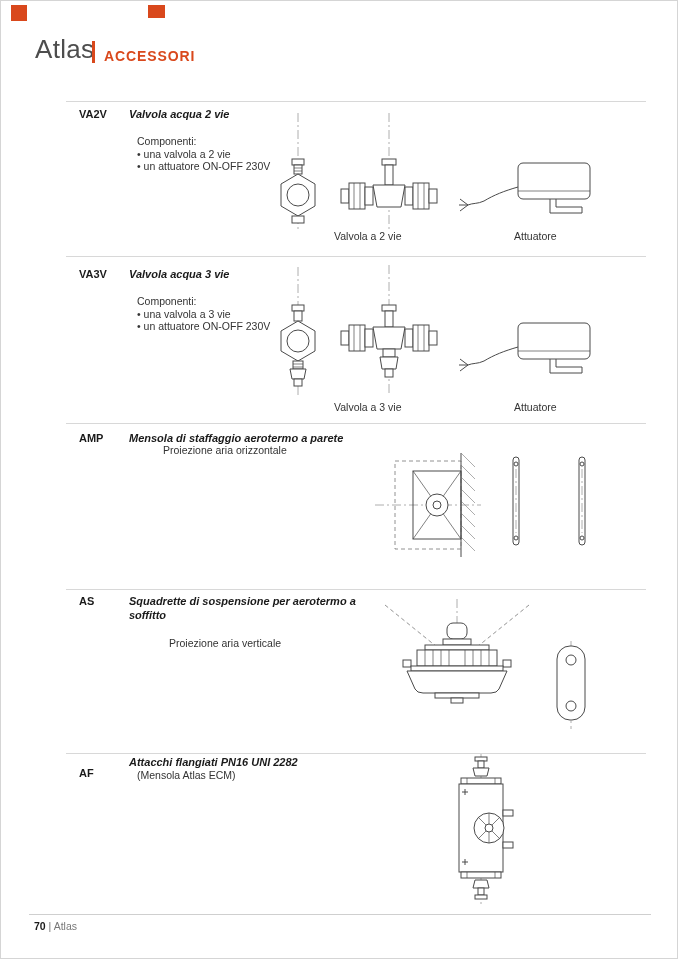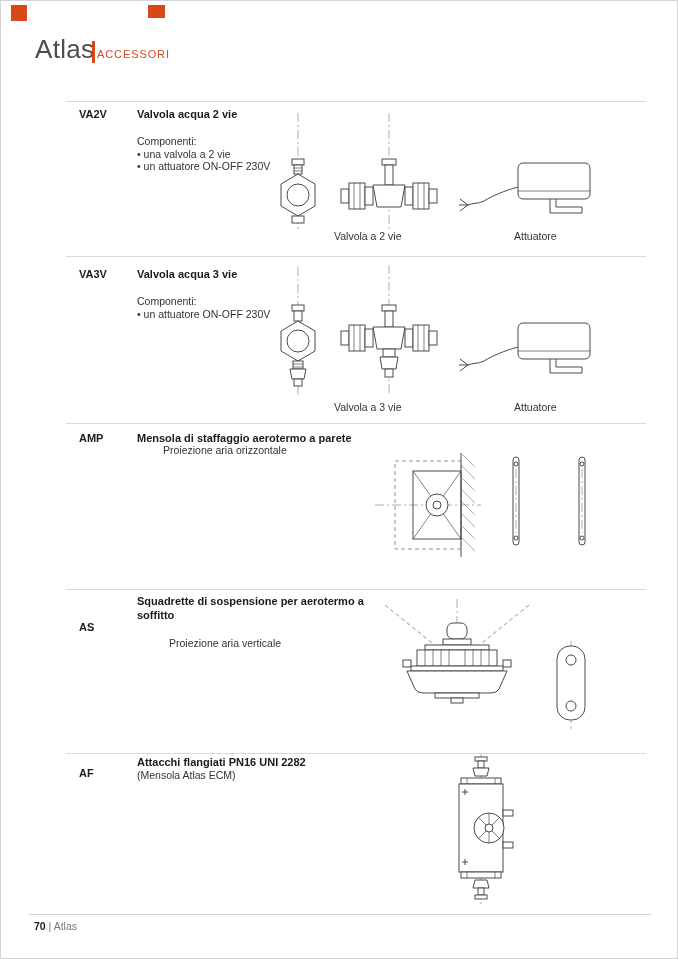--- a/index.html
+++ b/index.html
@@ -5,24 +5,24 @@
   * { margin:0; padding:0; box-sizing:border-box; }
   html,body { background:#ededed; }
   .page {
     position:relative; width:678px; height:959px; margin:0 auto;
     background:#ffffff; border:1px solid #d5d5d5; overflow:hidden;
     font-family:"Liberation Sans", sans-serif; color:#222;
   }
   .sq { position:absolute; background:#d9481c; }
   .brand { position:absolute; left:34px; top:33px; font-size:26px; color:#4d4d4d; letter-spacing:.3px; }
   .brand-bar { position:absolute; left:91px; top:40px; width:3px; height:22px; background:#d9481c; }
-  .brand-label { position:absolute; left:96px; top:47px; font-size:11px; font-weight:normal; color:#d9481c; letter-spacing:.9px; }
+  .brand-label { position:absolute; left:103px; top:47px; font-size:14px; font-weight:bold; color:#d9481c; letter-spacing:.9px; }
   .sep { position:absolute; left:65px; width:580px; border-top:1px solid #d8d8d8; height:0; }
   .code { position:absolute; left:78px; font-size:11px; font-weight:bold; color:#1a1a1a; }
-  .title { position:absolute; left:136px; width:228px; font-size:11px; font-weight:bold; color:#1a1a1a; line-height:13.5px; }
+  .title { position:absolute; left:128px; width:228px; font-size:11px; font-weight:bold; color:#1a1a1a; line-height:13.5px;font-style:italic; }
   .desc { position:absolute; left:136px; width:220px; font-size:10.5px; color:#333; line-height:12.6px; }
   .caption { position:absolute; font-size:10.5px; color:#333; text-align:left; }
   .drawing { position:absolute; }
   .st  { fill:#fff; stroke:#4a4a4a; stroke-width:1; }
   .stn { fill:none; stroke:#4a4a4a; stroke-width:1; }
   .thin{ stroke:#4a4a4a; stroke-width:.7; }
   .cl  { stroke:#999; stroke-width:.8; stroke-dasharray:9 3 2 3; fill:none; }
   .dash{ stroke:#777; stroke-width:.8; stroke-dasharray:4 3; fill:none; }
   .hatch{ stroke:#8a8a8a; stroke-width:.7; }
   .footer-line { position:absolute; left:28px; top:913px; width:622px; border-top:1px solid #cfcfcf; height:0; }
@@ -93,20 +93,21 @@
     <line class="stn" x1="12" y1="48" x2="4" y2="54"></line>
   </svg>
 
   <div class="caption" style="left:333px; top:229px; width:115px;">Valvola a 2 vie</div>
   <div class="caption" style="left:513px; top:229px; width:95px;">Attuatore</div>
 
   <div class="code" style="top:267px;">VA3V</div>
   <div class="title" style="top:267px;">Valvola acqua 3 vie</div>
   <div class="desc" style="top:294px;">
     <div>Componenti:</div>
+    <div>• una valvola a 3 vie</div>
     <div>• un attuatore ON-OFF 230V</div>
   </div>
 
   <svg class="drawing" style="left:267px; top:266px;" width="60" height="130" viewBox="0 0 60 130">
     <line class="cl" x1="30" y1="0" x2="30" y2="130"></line>
     <rect class="st" x="24" y="38" width="12" height="6"></rect>
     <rect class="st" x="26" y="44" width="8" height="10"></rect>
     <polygon class="st" points="30,54 47,64 47,84 30,94 13,84 13,64"></polygon>
     <circle class="st" cx="30" cy="74" r="11"></circle>
     <rect class="st" x="25" y="94" width="10" height="8"></rect>
@@ -181,21 +182,21 @@
     <line class="cl" x1="6" y1="14" x2="6" y2="78"></line>
   </svg>
 
   <svg class="drawing" style="left:575px; top:454px;" width="12" height="92" viewBox="0 0 12 92">
     <rect class="stn" x="3" y="2" width="6" height="88" rx="3"></rect>
     <circle class="stn" cx="6" cy="9" r="2"></circle>
     <circle class="stn" cx="6" cy="83" r="2"></circle>
     <line class="cl" x1="6" y1="14" x2="6" y2="78"></line>
   </svg>
 
-  <div class="code" style="top:594px;margin-top:26px;">AS</div>
+  <div class="code" style="top:594px;">AS</div>
   <div class="title" style="top:594px;">Squadrette di sospensione per aerotermo a soffitto</div>
   <div class="desc" style="top:636px;padding-left:32px;">
     <div>Proiezione aria verticale</div>
   </div>
 
   <svg class="drawing" style="left:372px; top:598px;" width="168" height="140" viewBox="0 0 168 140">
     <line class="cl" x1="84" y1="0" x2="84" y2="24"></line>
     <line class="dash" x1="12" y1="6" x2="64" y2="48"></line>
     <line class="dash" x1="156" y1="6" x2="104" y2="48"></line>
     <rect class="st" x="74" y="24" width="20" height="16" rx="6"></rect>

